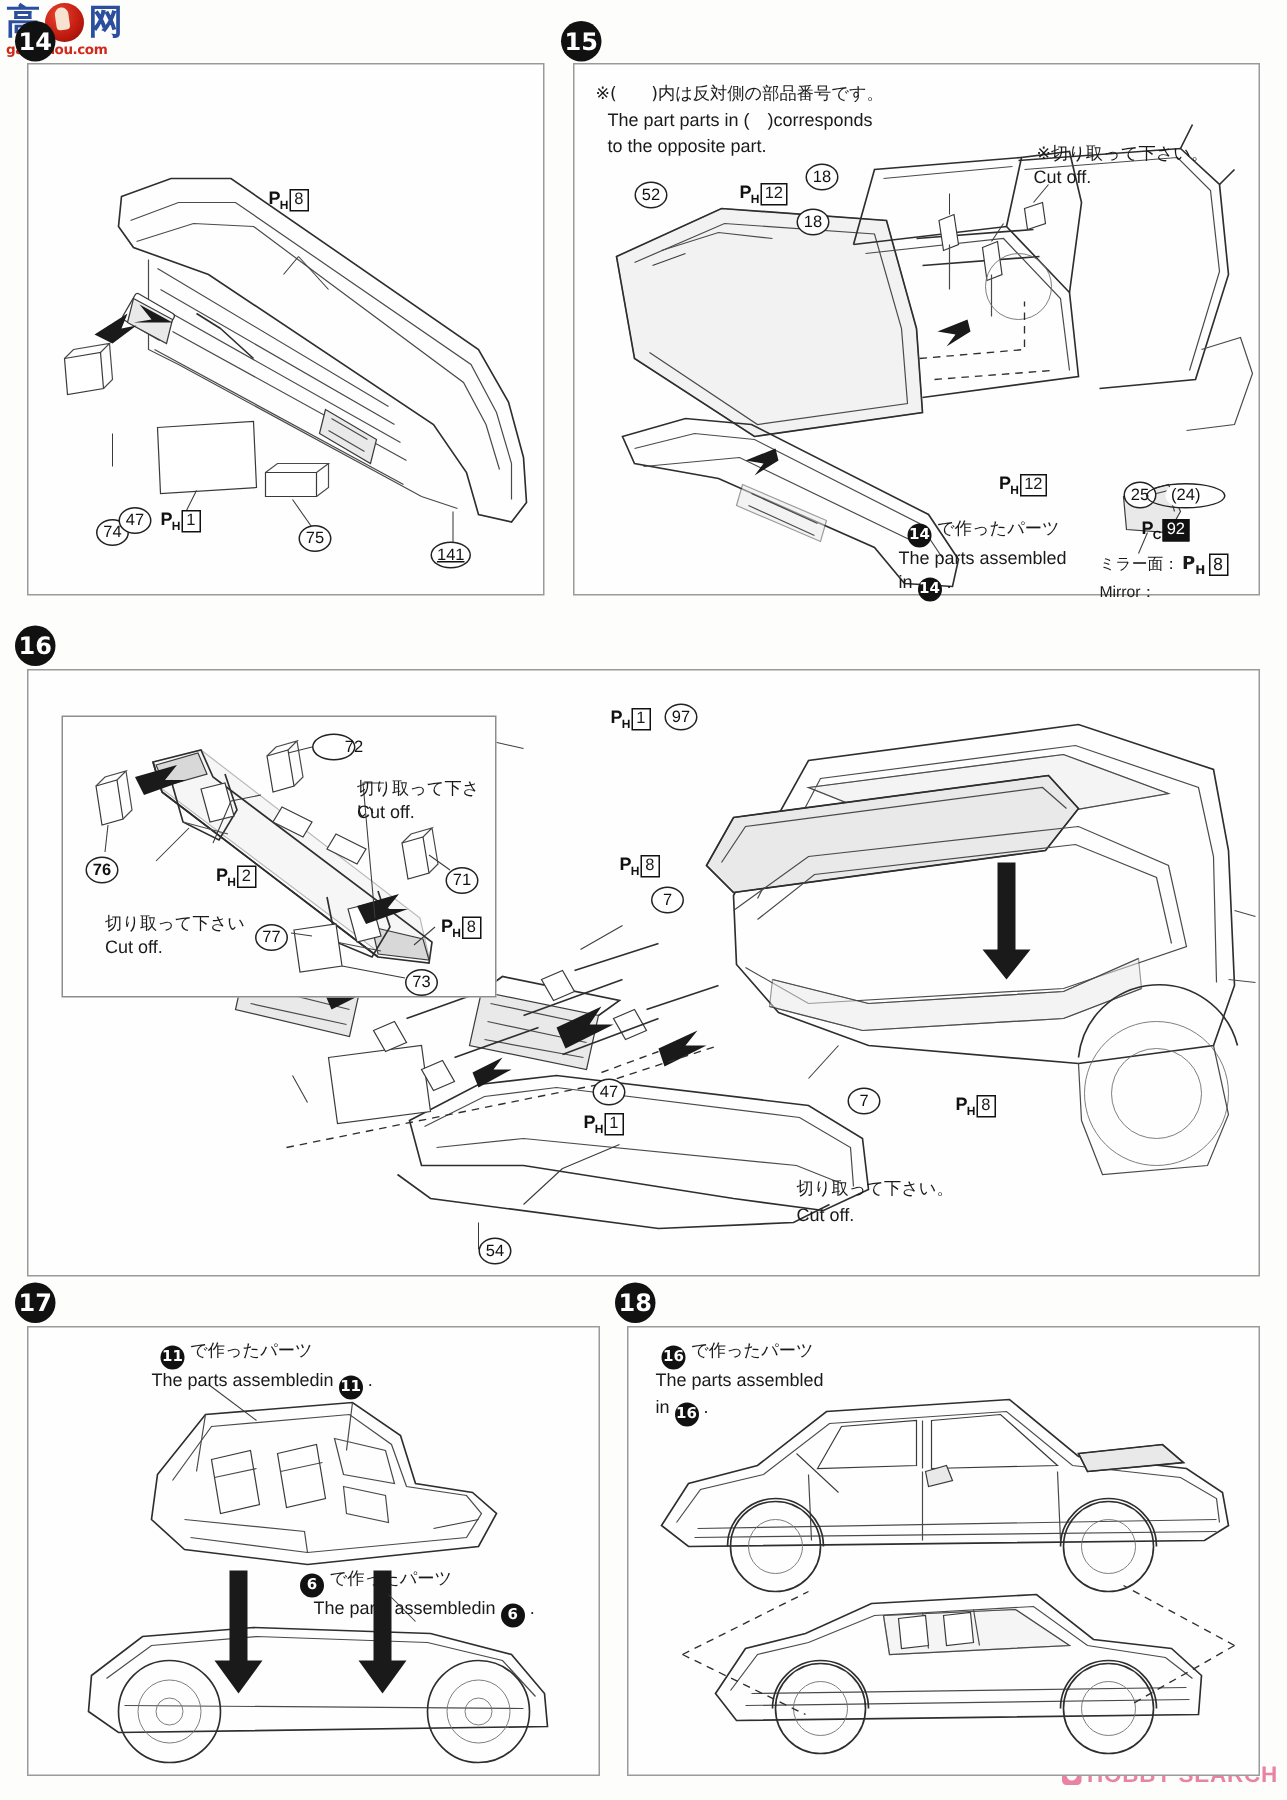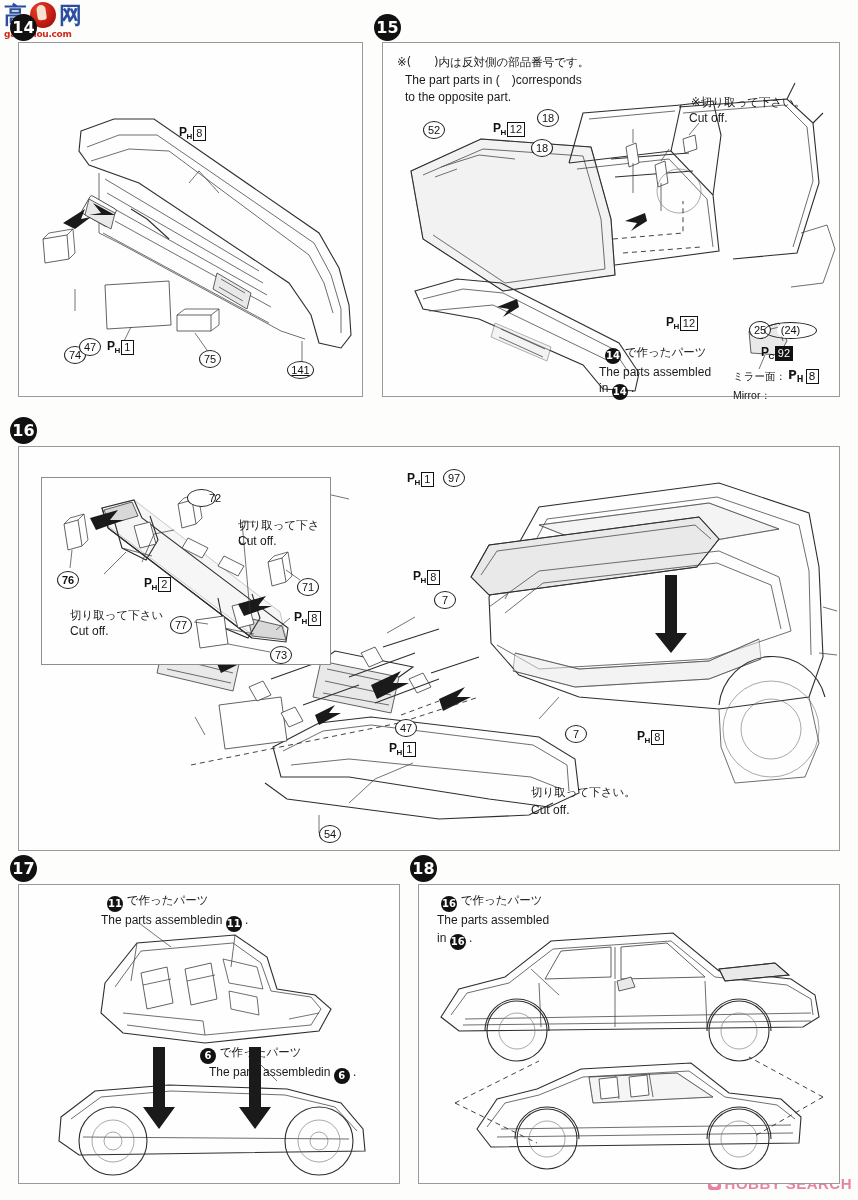--- a/index.html
+++ b/index.html
@@ -381,21 +381,21 @@
         <path class="lead" d="M150 24 L166 20"></path>
         <path class="lead" d="M244 92 L258 102"></path>
         <path class="lead" d="M166 146 L152 144"></path>
         <path class="lead" d="M186 166 L228 174"></path>
         <path class="lead" d="M112 56 L132 52 M112 56 L100 84"></path>
         <path class="lead" d="M208 134 L200 44 L214 44"></path>
         <path class="lead" d="M84 74 L62 96"></path>
         <path class="lead" d="M234 152 L248 140"></path>
       </svg>
       <div class="pn" style="left:15px; top:93px;font-weight:bold;">76</div>
-      <div class="pn" style="left:145px; top:11px;padding-left:27px;">72</div>
+      <div class="pn" style="left:166px; top:11px;padding-left:27px;">72</div>
       <div class="pn" style="left:255px; top:100px;">71</div>
       <div class="pn" style="left:128px; top:138px;">77</div>
       <div class="pn" style="left:228px; top:168px;">73</div>
 
       <div class="paint" style="left:102px; top:98px;">
         <span class="pfx">P<sub>H</sub></span>
         <span class="box">2</span>
       </div>
       <div class="paint" style="left:252px; top:132px;">
         <span class="pfx">P<sub>H</sub></span>

